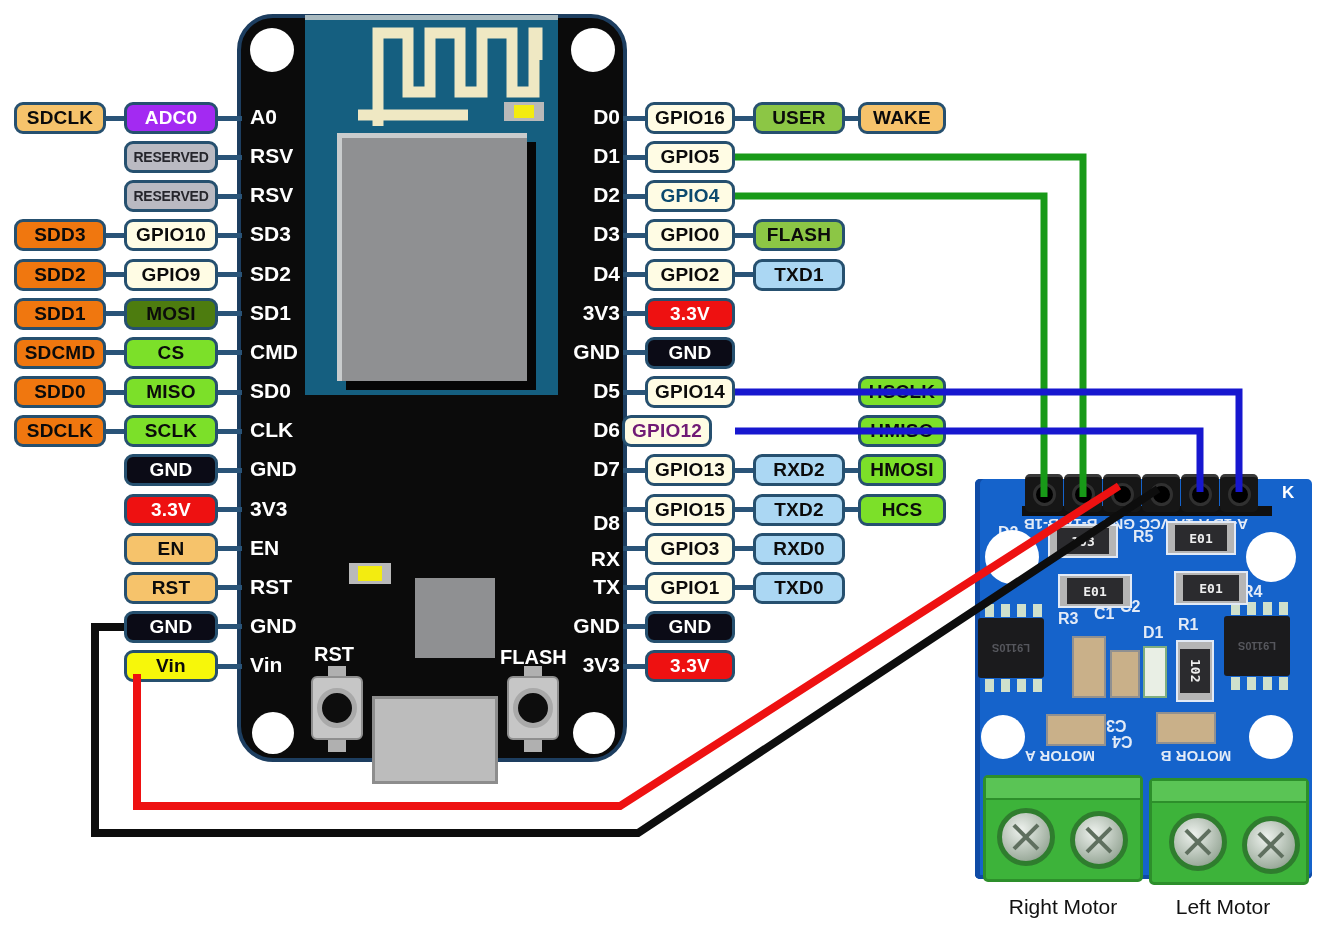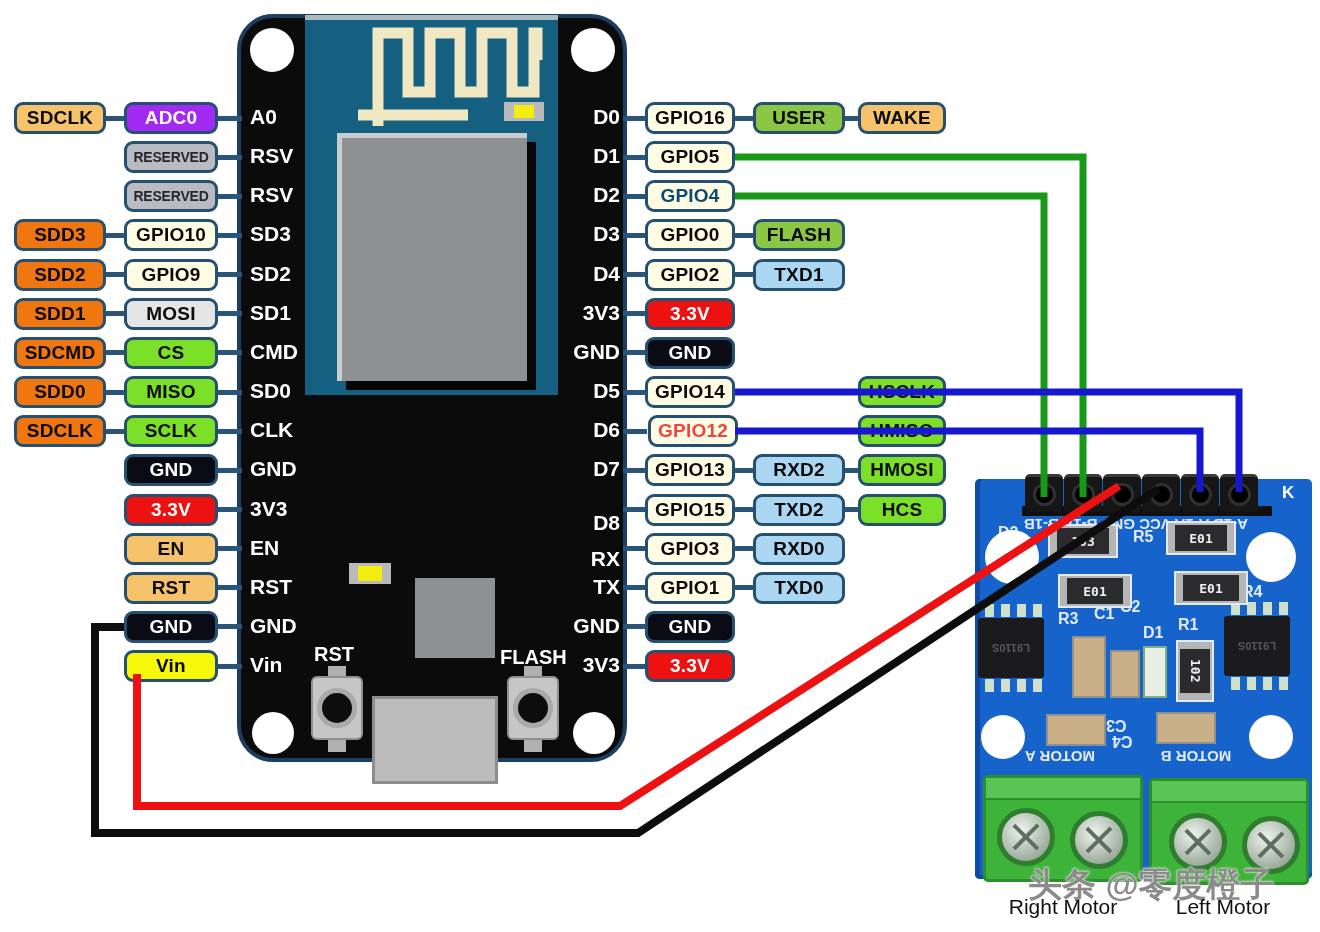--- a/index.html
+++ b/index.html
@@ -240,21 +240,21 @@
       <div class="box" style="left: 124px; top: 219.45px; width: 94px; background: rgb(255, 252, 228); color: rgb(11, 11, 11);">GPIO10</div>
       <div class="conn" style="left: 104px; top: 232.95px; width: 22px;"></div>
       <div class="box" style="left: 14px; top: 219.45px; width: 92px; background: rgb(240, 119, 15); color: rgb(11, 11, 11);">SDD3</div>
       <div class="pinlbl" style="left: 250px; top: 261.6px;">SD2</div>
       <div class="conn" style="left: 216px; top: 272.1px; width: 26px;"></div>
       <div class="box" style="left: 124px; top: 258.6px; width: 94px; background: rgb(255, 252, 228); color: rgb(11, 11, 11);">GPIO9</div>
       <div class="conn" style="left: 104px; top: 272.1px; width: 22px;"></div>
       <div class="box" style="left: 14px; top: 258.6px; width: 92px; background: rgb(240, 119, 15); color: rgb(11, 11, 11);">SDD2</div>
       <div class="pinlbl" style="left: 250px; top: 300.75px;">SD1</div>
       <div class="conn" style="left: 216px; top: 311.25px; width: 26px;"></div>
-      <div class="box" style="left: 124px; top: 297.75px; width: 94px; background: #e5e5e5; color: rgb(11, 11, 11);">MOSI</div>
+      <div class="box" style="left: 124px; top: 297.75px; width: 94px; background: #4d7c0f; color: rgb(11, 11, 11);">MOSI</div>
       <div class="conn" style="left: 104px; top: 311.25px; width: 22px;"></div>
       <div class="box" style="left: 14px; top: 297.75px; width: 92px; background: rgb(240, 119, 15); color: rgb(11, 11, 11);">SDD1</div>
       <div class="pinlbl" style="left: 250px; top: 339.9px;">CMD</div>
       <div class="conn" style="left: 216px; top: 350.4px; width: 26px;"></div>
       <div class="box" style="left: 124px; top: 336.9px; width: 94px; background: rgb(124, 224, 41); color: rgb(11, 11, 11);">CS</div>
       <div class="conn" style="left: 104px; top: 350.4px; width: 22px;"></div>
       <div class="box" style="left: 14px; top: 336.9px; width: 92px; background: rgb(240, 119, 15); color: rgb(11, 11, 11);">SDCMD</div>
       <div class="pinlbl" style="left: 250px; top: 379.05px;">SD0</div>
       <div class="conn" style="left: 216px; top: 389.55px; width: 26px;"></div>
       <div class="box" style="left: 124px; top: 376.05px; width: 94px; background: rgb(124, 224, 41); color: rgb(11, 11, 11);">MISO</div>
@@ -311,21 +311,21 @@
       <div class="box" style="left: 645px; top: 297.75px; width: 90px; background: rgb(238, 17, 17); color: rgb(255, 255, 255);">3.3V</div>
       <div class="pinlbl r" style="left: 552px; top: 339.9px; width: 68px;">GND</div>
       <div class="conn" style="left: 623px; top: 350.4px; width: 24px;"></div>
       <div class="box" style="left: 645px; top: 336.9px; width: 90px; background: rgb(11, 11, 22); color: rgb(255, 255, 255);">GND</div>
       <div class="pinlbl r" style="left: 552px; top: 379.05px; width: 68px;">D5</div>
       <div class="conn" style="left: 623px; top: 389.55px; width: 24px;"></div>
       <div class="box" style="left: 645px; top: 376.05px; width: 90px; background: rgb(255, 252, 228); color: rgb(11, 11, 11);">GPIO14</div>
       <div class="box" style="left: 858px; top: 376.05px; width: 88px; background: rgb(124, 224, 41); color: rgb(11, 11, 11);">HSCLK</div>
       <div class="pinlbl r" style="left: 552px; top: 418.2px; width: 68px;">D6</div>
       <div class="conn" style="left: 623px; top: 428.7px; width: 24px;"></div>
-      <div class="box" style="left: 648px; top: 415.2px; width: 90px; background: rgb(255, 252, 228); color: #ef4444;">GPIO12</div>
+      <div class="box" style="left: 622px; top: 415.2px; width: 90px; background: rgb(255, 252, 228); color: #701a75;">GPIO12</div>
       <div class="box" style="left: 858px; top: 415.2px; width: 88px; background: rgb(124, 224, 41); color: rgb(11, 11, 11);">HMISO</div>
       <div class="pinlbl r" style="left: 552px; top: 457.35px; width: 68px;">D7</div>
       <div class="conn" style="left: 623px; top: 467.85px; width: 24px;"></div>
       <div class="box" style="left: 645px; top: 454.35px; width: 90px; background: rgb(255, 252, 228); color: rgb(11, 11, 11);">GPIO13</div>
       <div class="conn" style="left: 733px; top: 467.85px; width: 22px;"></div>
       <div class="box" style="left: 753px; top: 454.35px; width: 92px; background: rgb(171, 215, 243); color: rgb(11, 11, 11);">RXD2</div>
       <div class="conn" style="left: 843px; top: 467.85px; width: 17px;"></div>
       <div class="box" style="left: 858px; top: 454.35px; width: 88px; background: rgb(124, 224, 41); color: rgb(11, 11, 11);">HMOSI</div>
       <div class="pinlbl r" style="left: 552px; top: 511px; width: 68px;">D8</div>
       <div class="conn" style="left: 623px; top: 507px; width: 24px;"></div>
@@ -354,16 +354,15 @@
 
   <svg id="wires" width="1320" height="932">
       <polyline points="735,157 1083,157 1083,497" fill="none" stroke="#189a18" stroke-width="7"></polyline>
       <polyline points="735,196 1044,196 1044,497" fill="none" stroke="#189a18" stroke-width="7"></polyline>
       <polyline points="735,392 1239,392 1239,492" fill="none" stroke="#1717cf" stroke-width="7"></polyline>
       <polyline points="735,431 1200,431 1200,492" fill="none" stroke="#1717cf" stroke-width="7"></polyline>
       <polyline points="137,674 137,806 620,806 1119,486" fill="none" stroke="#ee1111" stroke-width="8"></polyline>
       <polyline points="124,627 95,627 95,833 638,833 1158,489" fill="none" stroke="#0d0d0d" stroke-width="8"></polyline>
     </svg>
 
-  <div id="watermark">头条 @零度橙子</div>
   <div class="motor-caption" style="left:988px;top:895px;">Right Motor</div>
   <div class="motor-caption" style="left:1148px;top:895px;">Left Motor</div>
 </div>
 
 </body></html>

